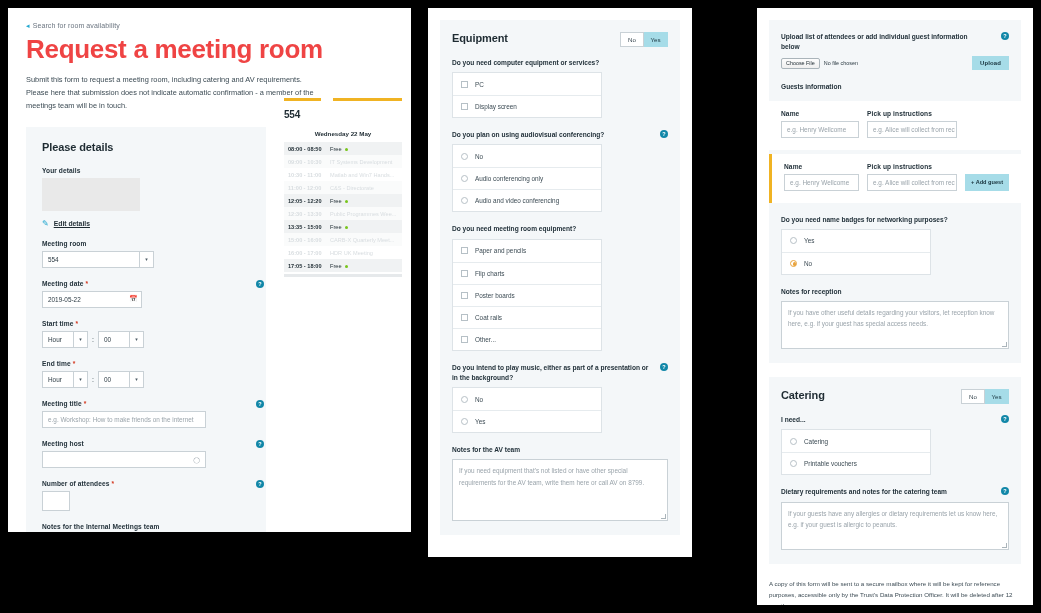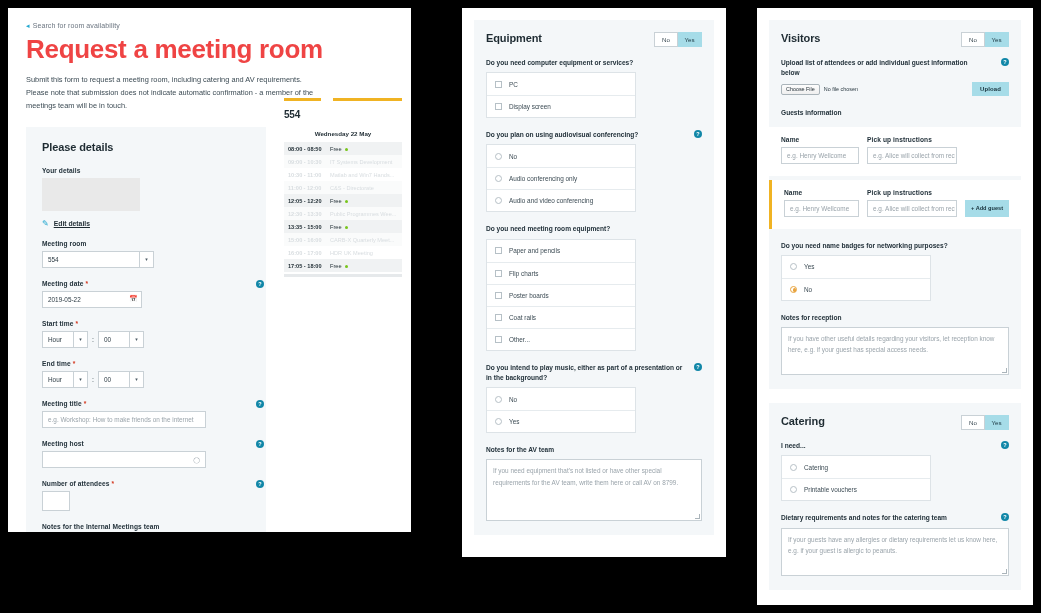--- a/index.html
+++ b/index.html
@@ -10,21 +10,21 @@
     font-family: "Liberation Sans", sans-serif;
     overflow: hidden;
   }
   .stage { position: relative; width: 1041px; height: 613px; background:#000; }
 
   
   .panel { position: absolute; background: #ffffff; overflow: hidden; }
 
   
   #panel-left  { left: 8px;   top: 8px;  width: 403px; height: 524px; }
-  #panel-mid   { left: 462px; top: 8px;  width: 264px; height: 549px; }
+  #panel-mid   { left: 428px; top: 8px;  width: 264px; height: 549px; }
   #panel-right { left: 757px; top: 8px;  width: 276px; height: 597px; }
 
   
   .crumb {
     font-size: 7px; color:#6b7580; padding: 14px 0 0 18px; letter-spacing: .1px;
     display:flex; align-items:center; gap:3px;
   }
   .crumb .arrow { color:#22a7d0; font-size:7px; line-height:1; }
   h1.page-title {
     margin: 6px 0 0 18px; font-size: 26px; line-height: 1.15; color:#ef4444;
@@ -181,21 +181,21 @@
 <div class="stage">
 
   <div class="panel" id="panel-left">
 
     <div class="crumb">
       <span class="arrow">◂</span>
       <span>Search for room availability</span>
     </div>
 
     <h1 class="page-title">Request a meeting room</h1>
-    <p class="page-intro">Submit this form to request a meeting room, including catering and AV requirements. Please note that submission does not indicate automatic confirmation - a member of the meetings team will be in touch.</p>
+    <p class="page-intro">Submit this form to request a meeting room, including catering and AV requirements. Please here that submission does not indicate automatic confirmation - a member of the meetings team will be in touch.</p>
 
     <div class="card-grey left">
       <h2 class="card-title">Please details</h2>
 
       <div class="blk">
         <div class="flabel">Your details</div>
         <div class="readonly-box"></div>
         <div class="edit-row">
           <span class="pencil">✎</span>
           <span class="edit-link">Edit details</span>
@@ -442,27 +442,20 @@
         </div>
 
       </div>
     </div>
   </div>
 
   <div class="panel" id="panel-right">
     <div class="pbody">
 
       <div class="sec">
-        <div class="sec-head">
-          <div class="sec-title">Visitors</div>
-          <div class="toggle">
-            <div class="tg">No</div>
-            <div class="tg on">Yes</div>
-          </div>
-        </div>
 
         <div class="blk" style="position:relative">
           <div class="qlabel" style="width:88%">Upload list of attendees or add individual guest information below</div>
           <div class="helpdot">?</div>
           <div class="uploadrow">
             <div class="filebtn">
               <span class="b">Choose File</span>
               <span>No file chosen</span>
             </div>
             <div class="btn-upload">Upload</div>

